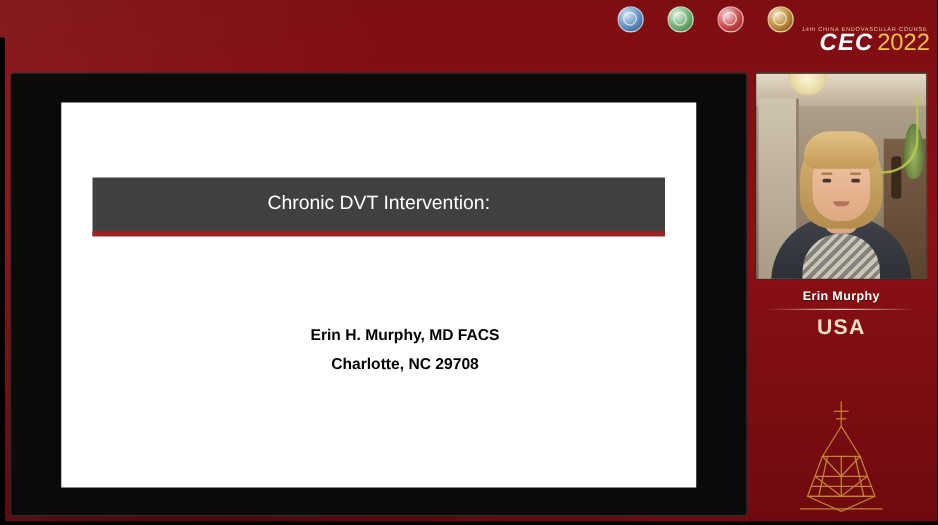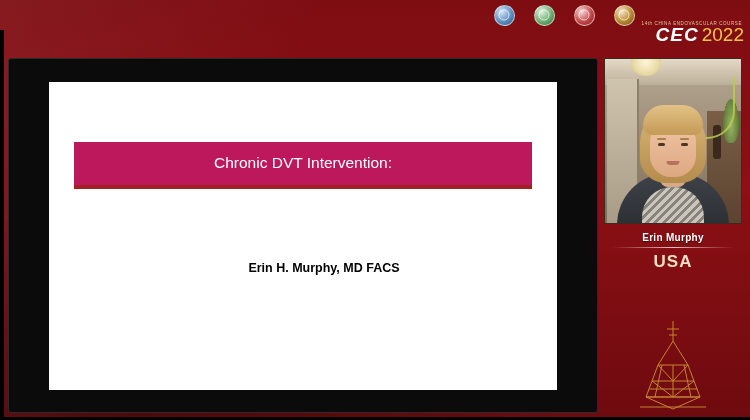--- a/index.html
+++ b/index.html
@@ -124,21 +124,21 @@
     top: 23px;
     width: 508px;
     height: 308px;
     background: #ffffff;
   }
   #slide-title-box {
     position: absolute;
     left: 25px;
     top: 60px;
     width: 458px;
-    background: #be185d;
+    background: #404040;
     border-bottom: 4px solid #a02026;
     padding: 9px 6px 11px 6px;
     box-sizing: border-box;
     text-align: center;
   }
   .slide-title-line {
     color: #ffffff;
     font-size: 15.5px;
     line-height: 1.5;
     white-space: nowrap;
@@ -401,20 +401,21 @@
 
   <div id="slide-panel">
     <div id="slide-canvas">
 
       <div id="slide-title-box">
         <div class="slide-title-line">Chronic DVT Intervention:</div>
       </div>
 
       <div id="slide-author-block">
         <div class="author-line">Erin H. Murphy, MD FACS</div>
+        <div class="author-line">Charlotte, NC 29708</div>
       </div>
 
     </div>
   </div>
 
   <div id="right-col">
 
     <div id="webcam">
       <div id="cam-wall"></div>
       <div id="cam-ceiling"></div>

